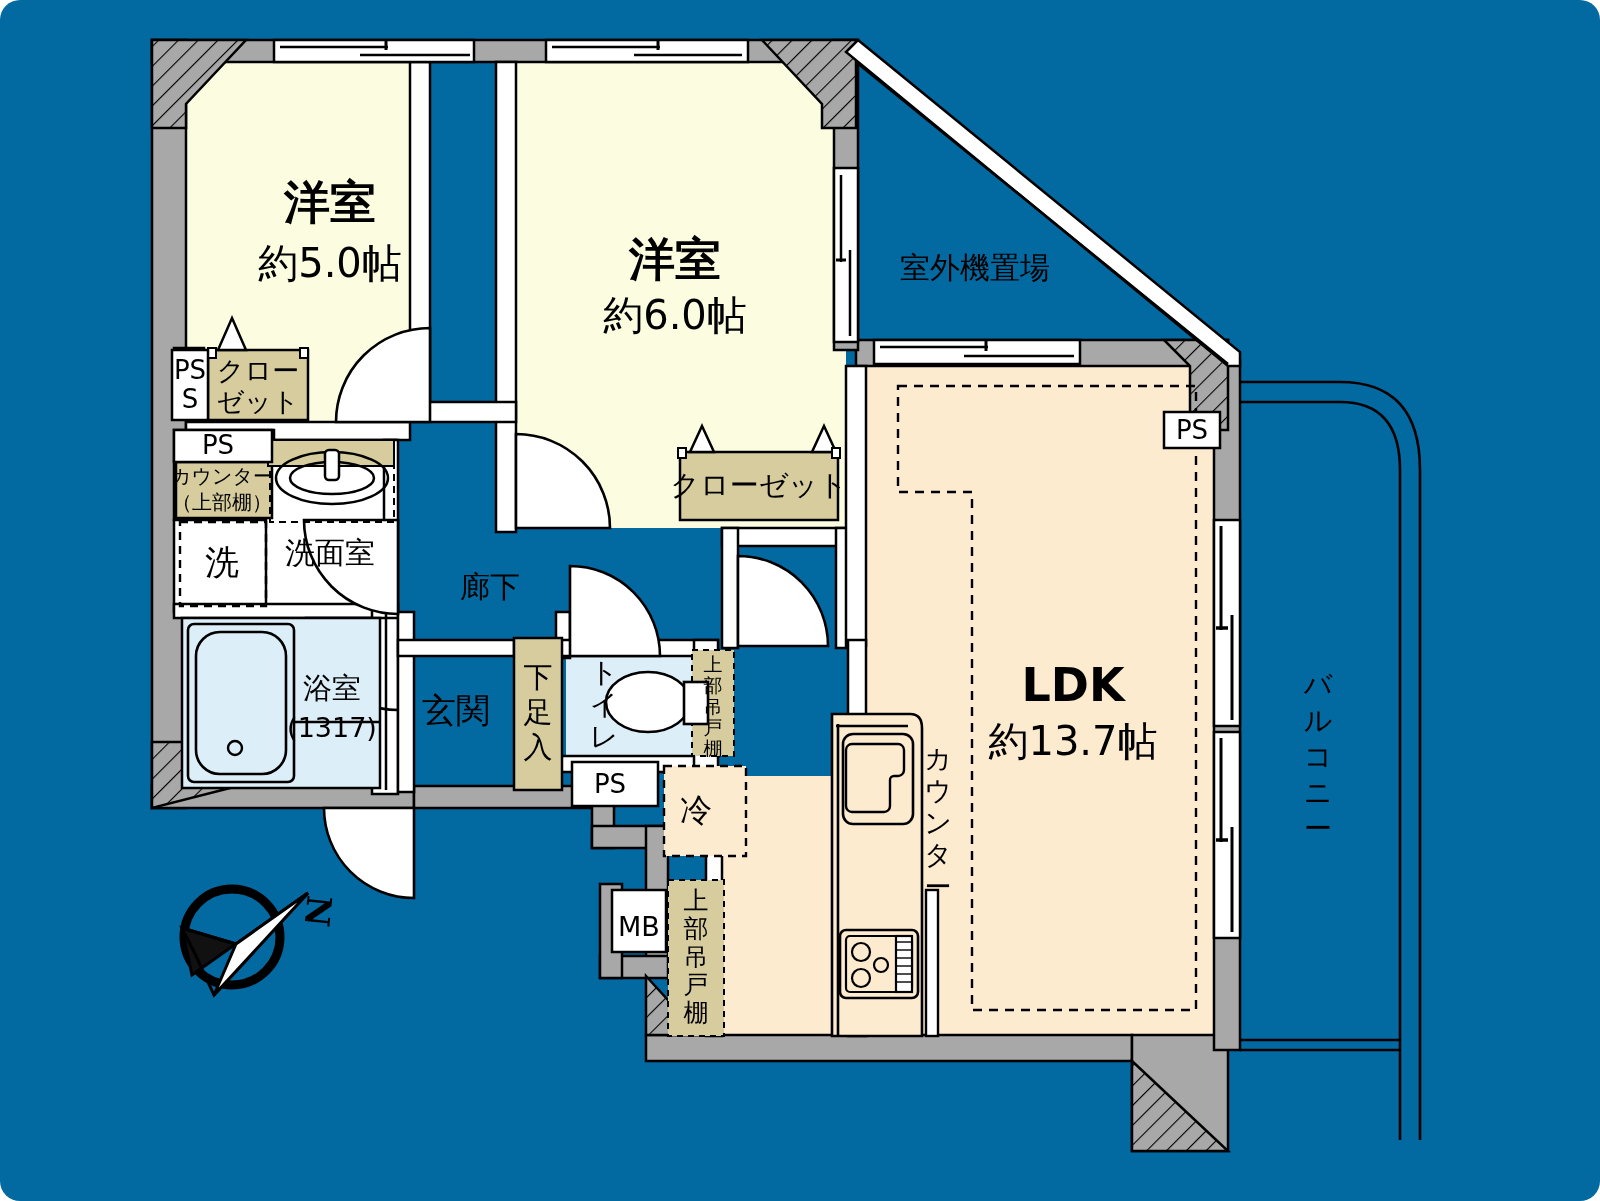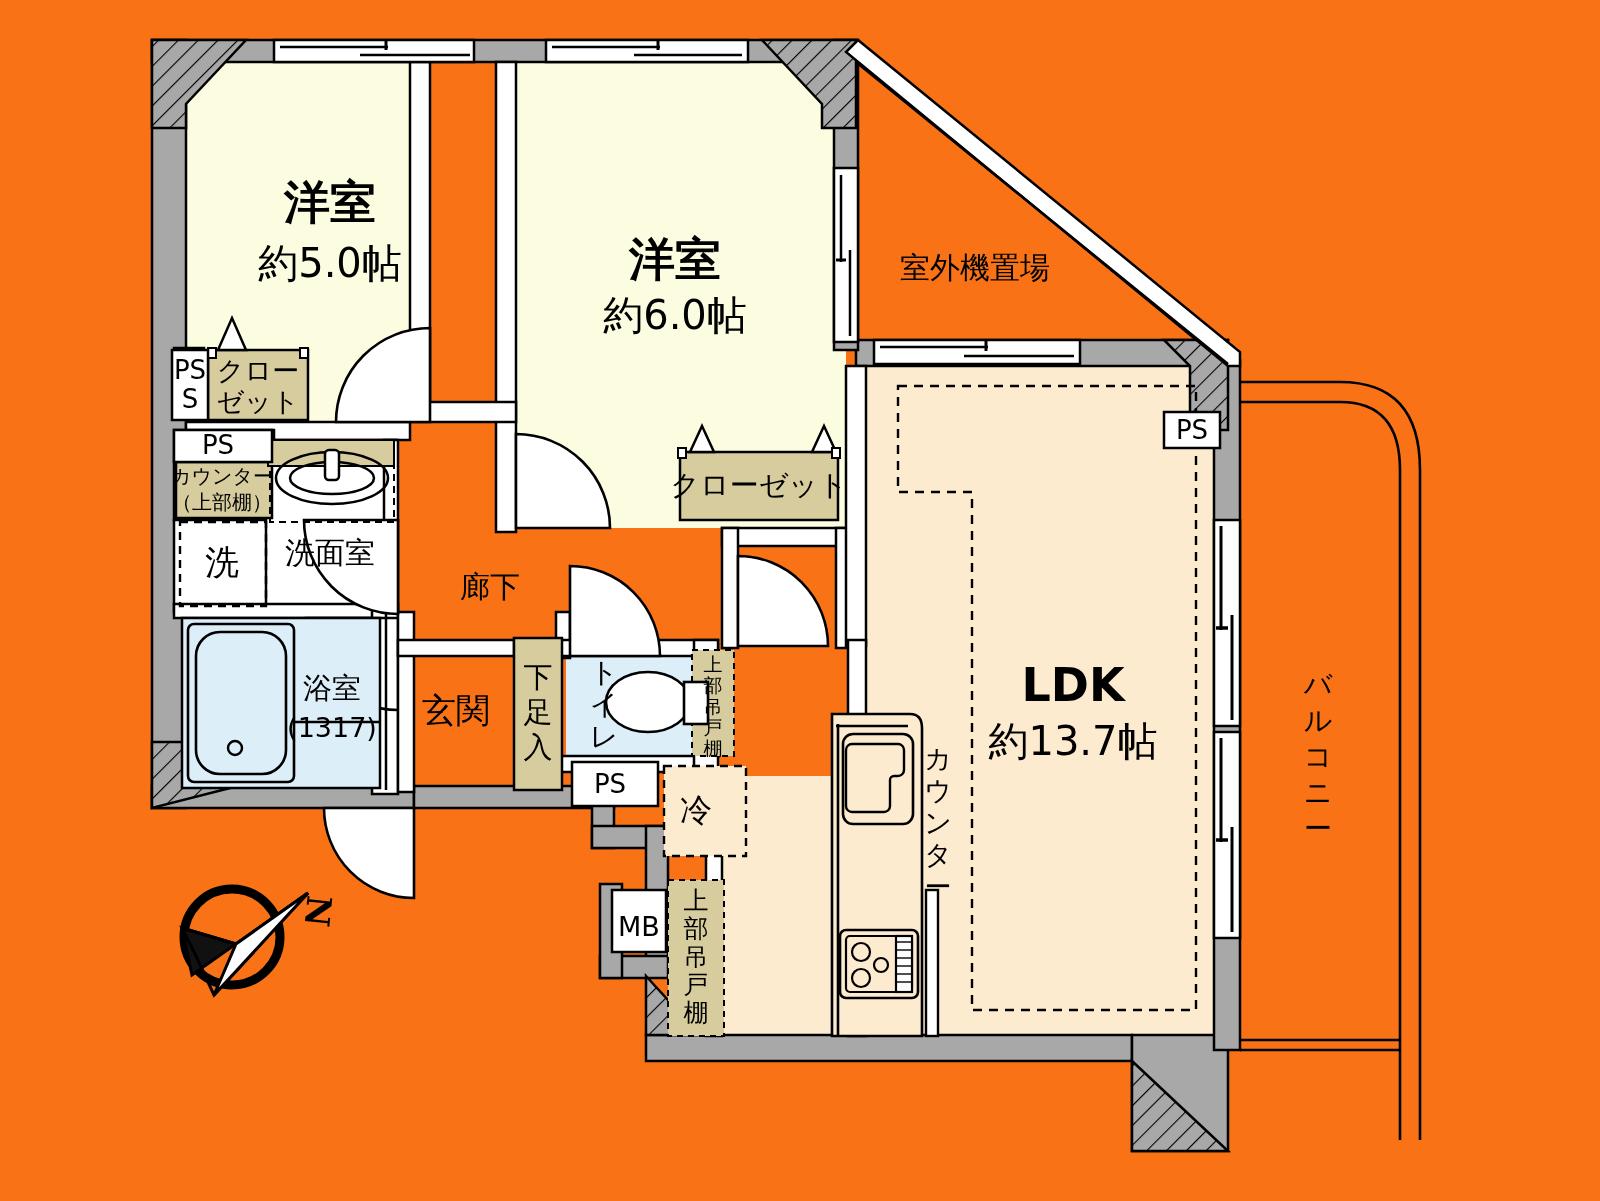--- a/index.html
+++ b/index.html
@@ -1,18 +1,18 @@
 <!DOCTYPE html>
 <html><head>
 <meta charset="utf-8">
 <style>
   html,body{margin:0;padding:0;background:#ffffff;}
   body{width:1600px;height:1201px;overflow:hidden;
        font-family:"DejaVu Sans","Liberation Sans",sans-serif;}
-  #stage{position:relative;width:1600px;height:1201px;background:#f97316;}
+  #stage{position:relative;width:1600px;height:1201px;background:#0369a1;border-radius:20px;}
   svg{display:block;}
   .lbl{font-family:"DejaVu Sans","Liberation Sans",sans-serif;fill:#000;
        text-anchor:middle;dominant-baseline:middle;}
 </style>
 </head>
 <body>
 
 <div id="stage">
 <svg width="1600" height="1201" viewBox="0 0 1600 1201">
 

